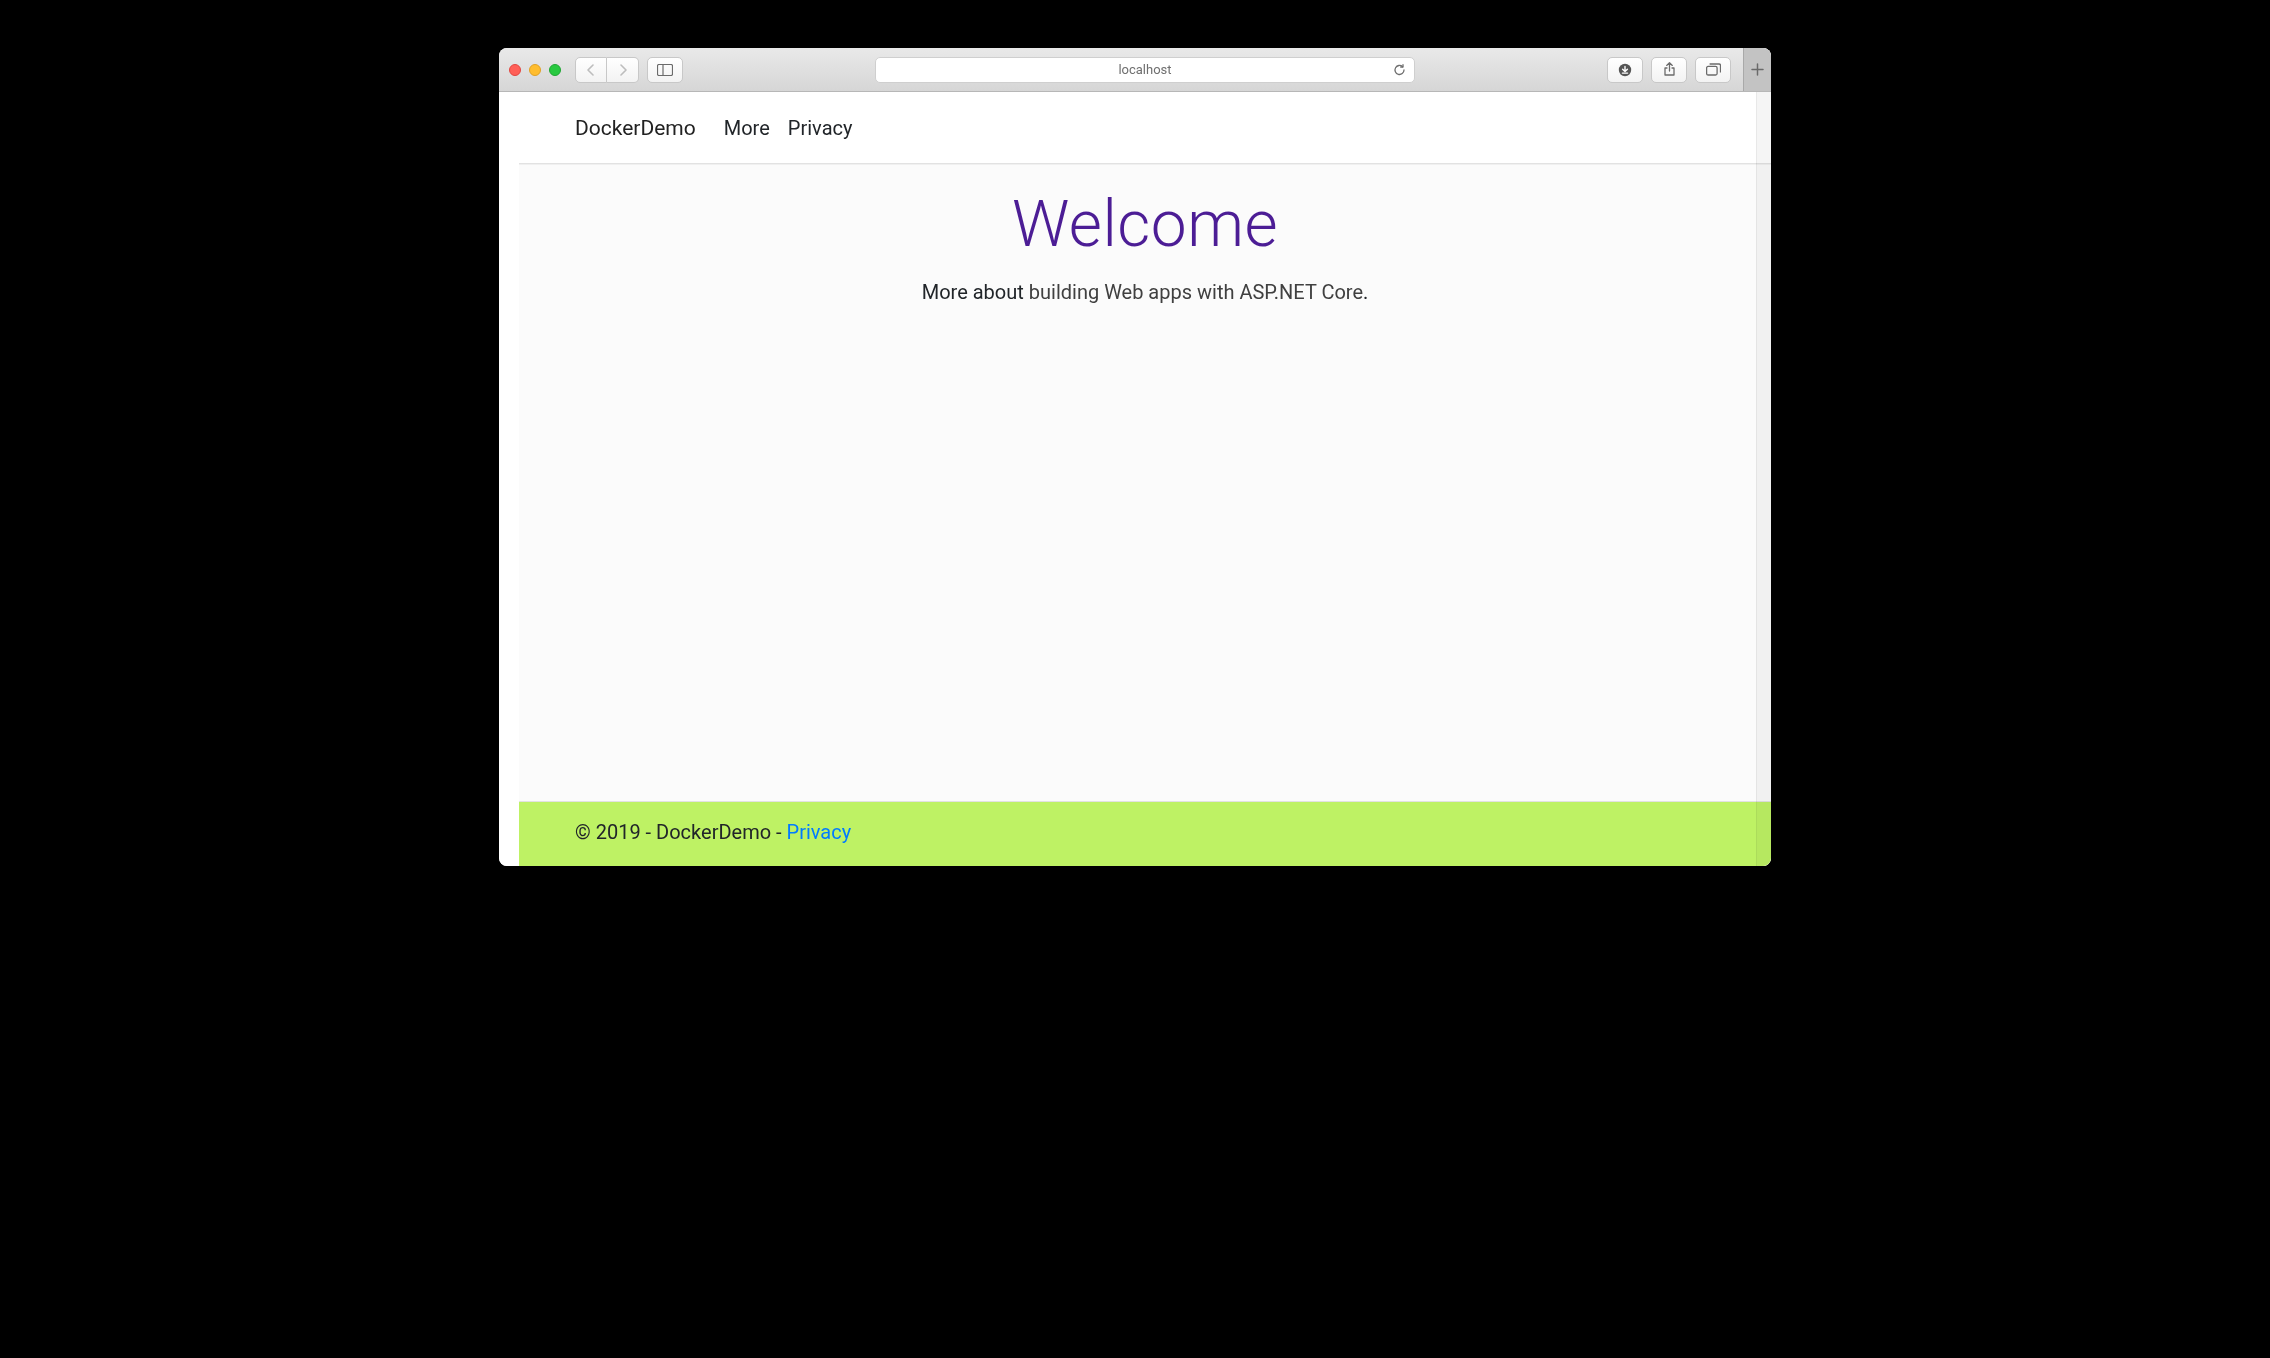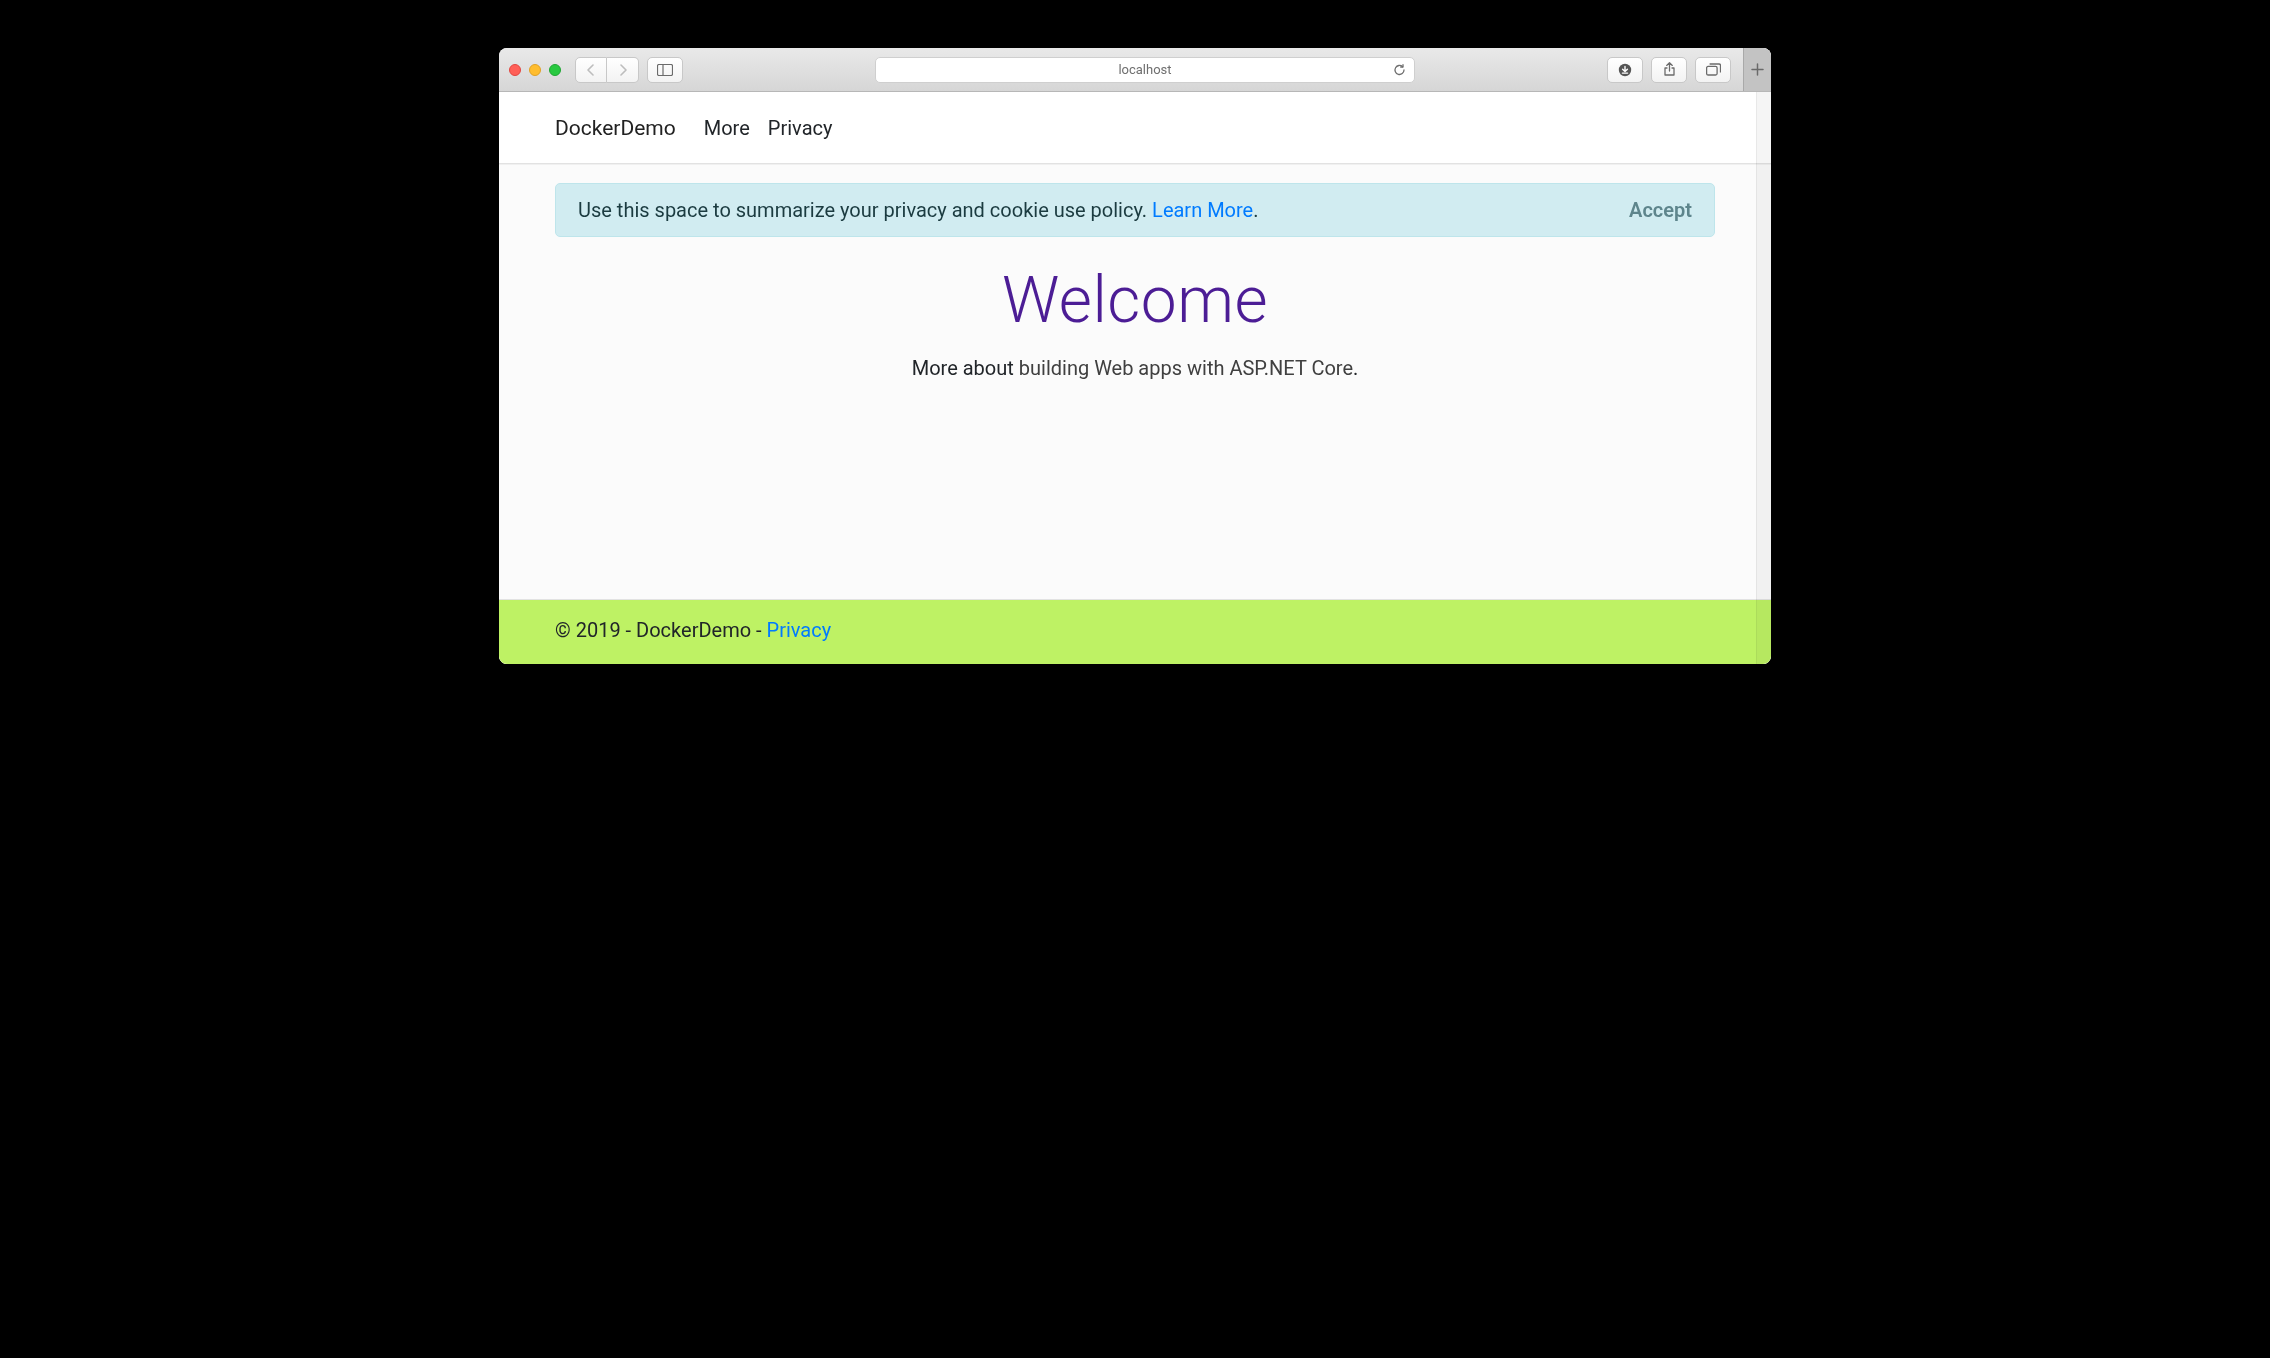--- a/index.html
+++ b/index.html
@@ -96,25 +96,26 @@
     color:#6a6a6a;
     font-size: 18px;
     margin-left: 4px;
     margin-right: -10px;
   }
 
   svg { display:block; }
 
   
   .viewport {
-    height: 572px;
+    height: 774px;
     background:#fff;
     display:flex;
     flex-direction:column;
     position:relative;
+    padding-left:20px;
   }
   .viewport::after{
     content:"";
     position:absolute;
     top:0; right:0; bottom:0;
     width:14px;
     background: rgba(0,0,0,0.04);
     border-left: 1px solid rgba(0,0,0,0.05);
     pointer-events:none;
   }
@@ -250,26 +251,20 @@
 
   <div class="viewport">
 
     <div class="navbar">
       <a class="brand">DockerDemo</a>
       <a class="nav-link">More</a>
       <a class="nav-link">Privacy</a>
     </div>
 
     <div class="page-body">
-      <div class="alert">
-        <span class="msg">
-          <span>Use this space to summarize your privacy and cookie use policy. </span><a class="learn">Learn More</a><span>.</span>
-        </span>
-        <a class="accept">Accept</a>
-      </div>
 
       <div class="hero">
         <h1>Welcome</h1>
         <p>
           <span>More about </span><a>building Web apps with ASP.NET Core</a><span>.</span>
         </p>
       </div>
     </div>
 
     <div class="footer">

